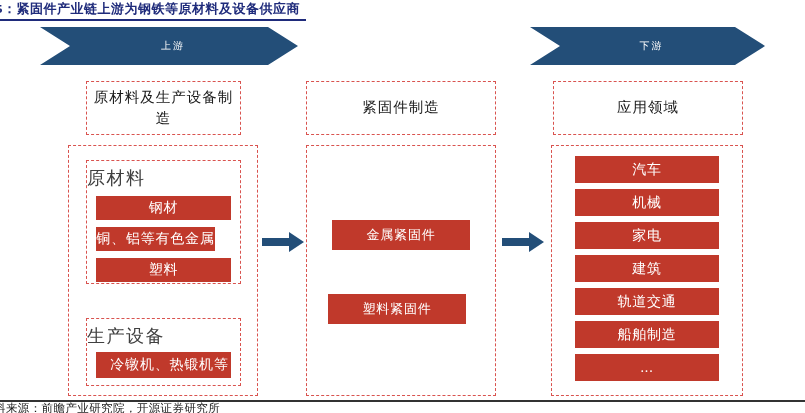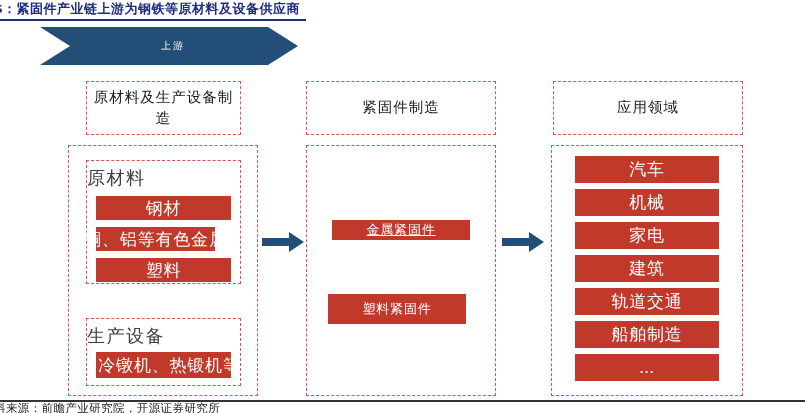--- a/index.html
+++ b/index.html
@@ -131,36 +131,36 @@
 
   
   .bar {
     position: absolute;
     background: #C0392B;
     color: #ffffff;
     display: flex;
     align-items: center;
     justify-content: center;
     text-align: center;
-    font-size: 17px;
+    font-size: 14px;
     letter-spacing: 0.8px;
     box-sizing: border-box;
     white-space: nowrap;
   }
   .bar.lg { font-size: 13px; }
 
   
   .b-steel   { left: 96px; top: 196px; width: 135px; height: 24px; }
   .b-nonfe   { left: 96px; top: 227px; width: 119px; height: 24px; }
   .b-plastic { left: 96px; top: 258px; width: 135px; height: 24px; font-family: Liberation Serif, serif; }
   
   .b-equip   { left: 96px; top: 352px; width: 135px; height: 26px; padding-left: 12px; }
 
   
-  .b-metalfast   { left: 332px; top: 220px; width: 138px; height: 20px; text-decoration: underline; }
+  .b-metalfast   { left: 332px; top: 220px; width: 138px; height: 30px; }
   .b-plasticfast { left: 328px; top: 294px; width: 138px; height: 30px; }
 
   
   .b-app { left: 575px; top: 0; width: 144px; height: 27px; }
 
   
   .conn {
     position: absolute;
     top: 232px;
     width: 42px;
@@ -192,20 +192,23 @@
 </style>
 </head>
 <body>
 
 <div class="fig-title">5：紧固件产业链上游为钢铁等原材料及设备供应商</div>
 <div class="title-rule"></div>
 
 <div class="chevron-band">
   <div class="chev c1">
     <span>上游</span>
+  </div>
+  <div class="chev c3">
+    <span>下游</span>
   </div>
 </div>
 
 <div class="hdr-box hdr-up">
   <span>原材料及生产设备制造</span>
 </div>
 
 <div class="outer-box outer-up"></div>
 
 <div class="sub-box sub-raw">

